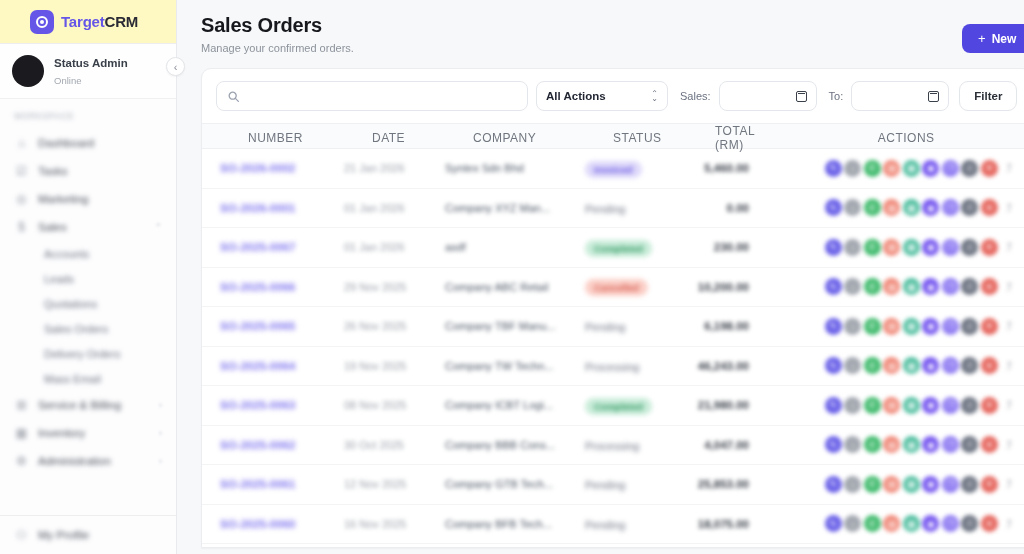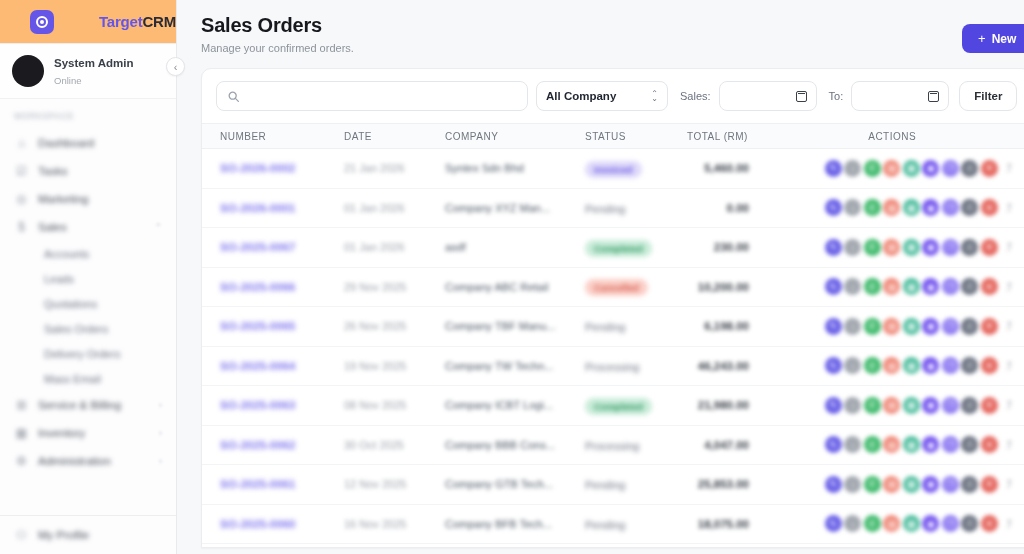--- a/index.html
+++ b/index.html
@@ -1,21 +1,21 @@
 <!DOCTYPE html>
 <html><head>
 <meta charset="utf-8">
 <style>
   * { margin:0; padding:0; box-sizing:border-box; }
   html,body { width:1024px; height:554px; overflow:hidden; font-family:"Liberation Sans", sans-serif; background:#f7f8f9; }
   .app { display:flex; width:1024px; height:554px; }
 
   
   .sidebar { width:177px; background:#fdfdfe; border-right:1px solid #e8eaed; display:flex; flex-direction:column; position:relative; flex-shrink:0; }
-  .logo-row { height:44px; display:flex; align-items:center; gap:7px; padding-left:30px; background:#fdba74; border-bottom:1px solid #ededf0;justify-content:space-between; }
+  .logo-row { height:44px; display:flex; align-items:center; gap:7px; padding-left:30px; background:#fef9c3; border-bottom:1px solid #ededf0; }
   .logo-badge { width:24px; height:24px; border-radius:7px; background:#6556e8; display:flex; align-items:center; justify-content:center; }
   .logo-ring { width:12px; height:12px; border:2.5px solid #fff; border-radius:50%; display:flex; align-items:center; justify-content:center; }
   .logo-dot { width:4px; height:4px; background:#fff; border-radius:50%; }
   .logo-text { font-size:15px; font-weight:700; letter-spacing:-.2px; }
   .logo-text .p1 { color:#6556e8; } .logo-text .p2 { color:#2b2b35; }
   .user-row { display:flex; align-items:center; gap:10px; padding:11px 12px; background:#fefefe; border-bottom:1px solid #f0f1f3; }
   .avatar { width:32px; height:32px; border-radius:50%; overflow:hidden; background:#1b1b1f; flex-shrink:0; }
   .avatar-inner { width:100%; height:100%; background:radial-gradient(circle at 45% 40%, #9a7b61 0%, #5a4434 35%, #17161a 75%); filter:blur(3px); }
   .user-name { font-size:11.5px; font-weight:700; color:#3a4049; }
   .user-status { font-size:9.5px; color:#a3a9b1; margin-top:6px; }
@@ -46,21 +46,21 @@
   .select-box .val { font-size:11.5px; font-weight:600; color:#1f2430; }
   .stepper { display:flex; flex-direction:column; line-height:5px; color:#6b7280; font-size:8px; }
   .flabel { font-size:11px; color:#6b7280; margin-left:4px; }
   .date-box { display:flex; align-items:center; justify-content:flex-end; border:1px solid #e3e6ea; border-radius:8px; height:30px; padding:0 9px; width:98px; background:#fff; cursor:text; }
   .cal-icon { width:11px; height:11px; border:1.4px solid #3a4049; border-radius:2px; position:relative; }
   .cal-icon::before { content:""; position:absolute; left:1px; right:1px; top:1.5px; height:1.4px; background:#3a4049; }
   .filter-btn { border:1px solid #e3e6ea; background:#fff; border-radius:9px; height:30px; padding:0 14px; font-size:11.5px; font-weight:600; color:#2b3038; cursor:pointer; margin-left:2px; font-family:inherit; }
 
   
   .thead { display:grid; grid-template-columns:124px 101px 140px 102px 80px 1fr; padding-left:18px; background:#fafbfc; border-top:1px solid #eef0f3; border-bottom:1px solid #eef0f3; height:26px; align-items:center; }
-  .th { font-size:10px; letter-spacing:.5px; color:#70767f; text-transform:uppercase; font-weight:400; }
+  .th { font-size:12px; letter-spacing:.5px; color:#70767f; text-transform:uppercase; font-weight:400;margin-left:28px; }
   .th.total { text-align:left; padding-right:18px; }
   .th.actions { text-align:center; padding-right:14px; }
   .trow { display:grid; grid-template-columns:124px 101px 140px 102px 80px 1fr; padding-left:18px; height:39.5px; align-items:center; border-bottom:1px solid #f2f4f6; background:#fff; }
   .td-number { font-size:11.5px; font-weight:600; color:#7e73ee; filter:blur(2.4px); cursor:pointer; }
   .td-date { font-size:11px; color:#9aa0a9; filter:blur(2.2px); }
   .td-company { font-size:11px; color:#4b5563; white-space:nowrap; overflow:hidden; text-overflow:ellipsis; padding-right:10px; filter:blur(2.2px); }
   .td-status { filter:blur(2.4px); }
   .status-plain { font-size:11px; color:#6b7280; }
   .badge { display:inline-block; font-size:9.5px; font-weight:600; border-radius:9px; padding:3px 9px; }
   .badge.purple { background:#ded9fa; color:#5f4fe0; }
@@ -84,21 +84,21 @@
           </span>
       </span>
       <span class="logo-text">
         <span class="p1">Target</span><span class="p2">CRM</span>
       </span>
     </div>
 
     <div class="user-row">
       <span class="avatar"><span class="avatar-inner"></span></span>
       <span>
-        <div class="user-name">System Admin</div>
+        <div class="user-name">Status Admin</div>
         <div class="user-status">Online</div>
       </span>
     </div>
     <button class="collapse-btn">
       <span>‹</span>
     </button>
 
     <nav class="nav">
       <div class="nav-section-label">Workspace</div>
 
@@ -170,21 +170,21 @@
 
     <section class="card">
       <div class="filter-bar">
         <div class="search-box">
           <svg width="13" height="13" viewBox="0 0 24 24" fill="none" stroke="#9ca3af" stroke-width="2.4" stroke-linecap="round">
               <circle cx="10.5" cy="10.5" r="6.5"></circle>
               <line x1="15.5" y1="15.5" x2="21" y2="21"></line>
             </svg>
         </div>
         <div class="select-box">
-          <span class="val">All Company</span>
+          <span class="val">All Actions</span>
           <span class="stepper">
               <span>⌃</span>
               <span>⌄</span>
             </span>
         </div>
         <span class="flabel">Sales:</span>
         <div class="date-box">
           <span class="cal-icon"></span>
         </div>
         <span class="flabel">To:</span>

